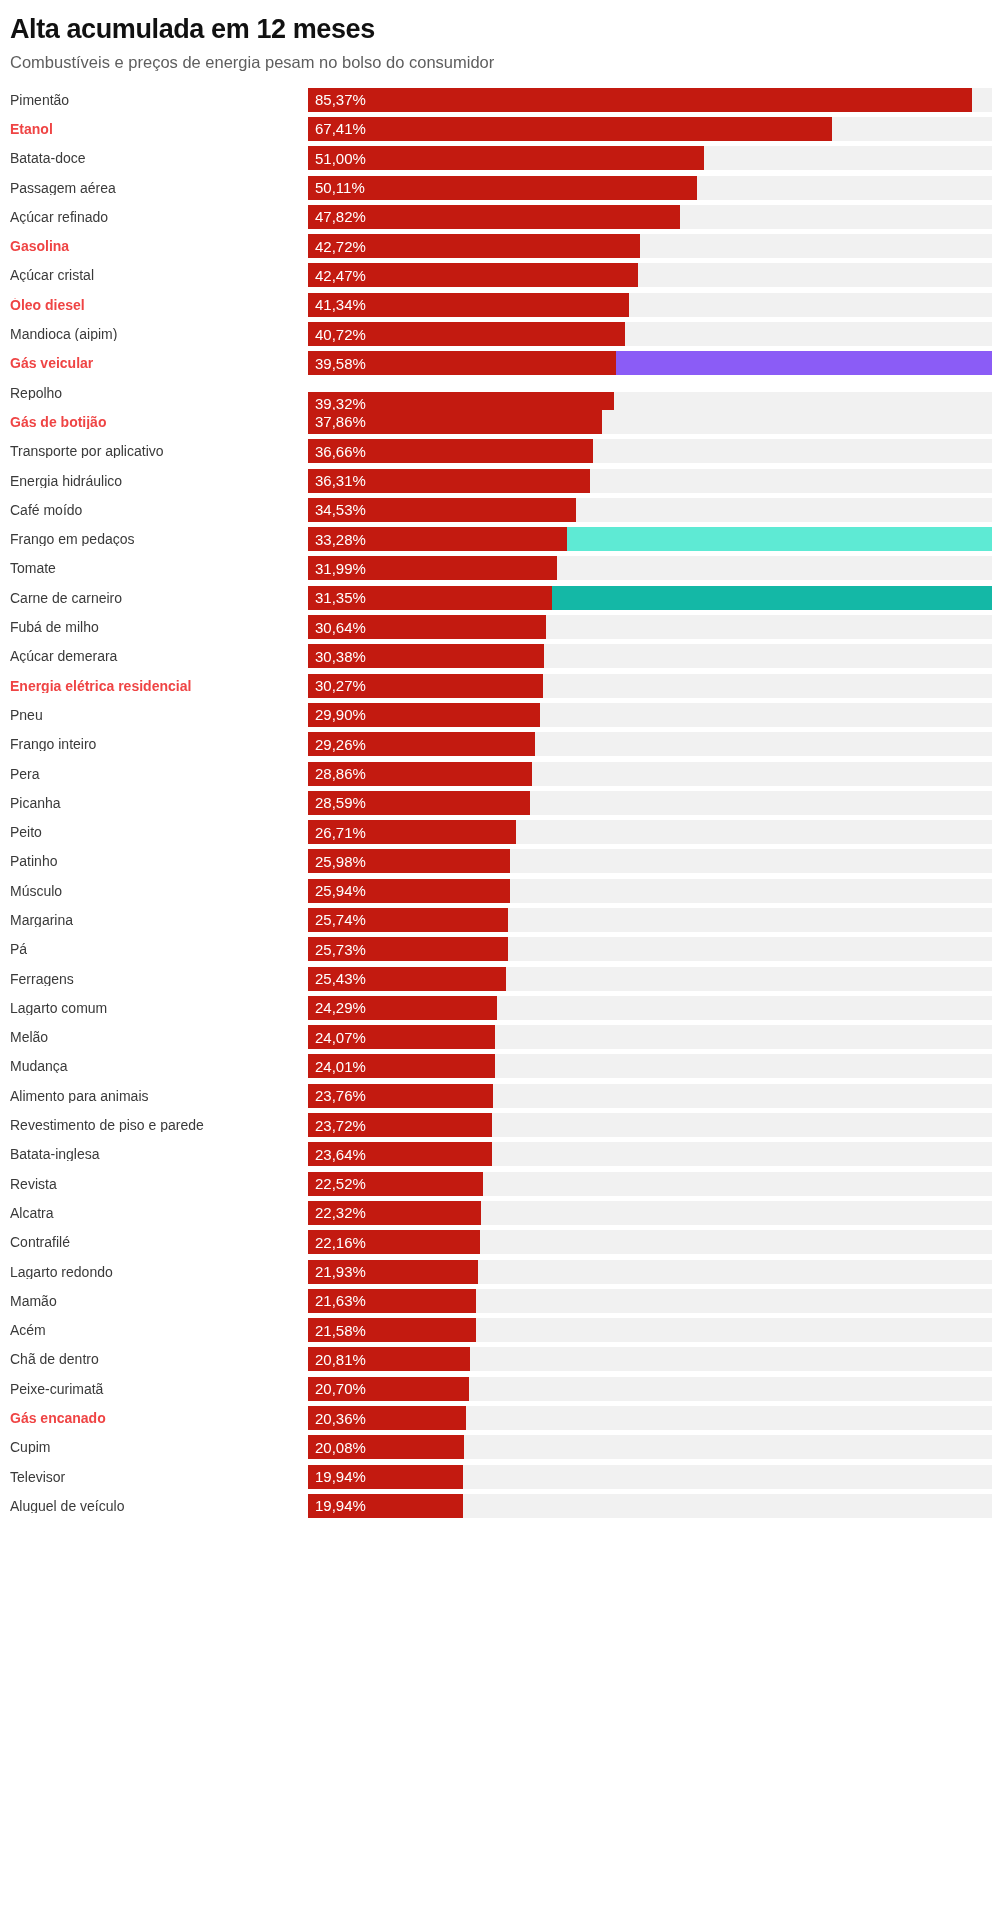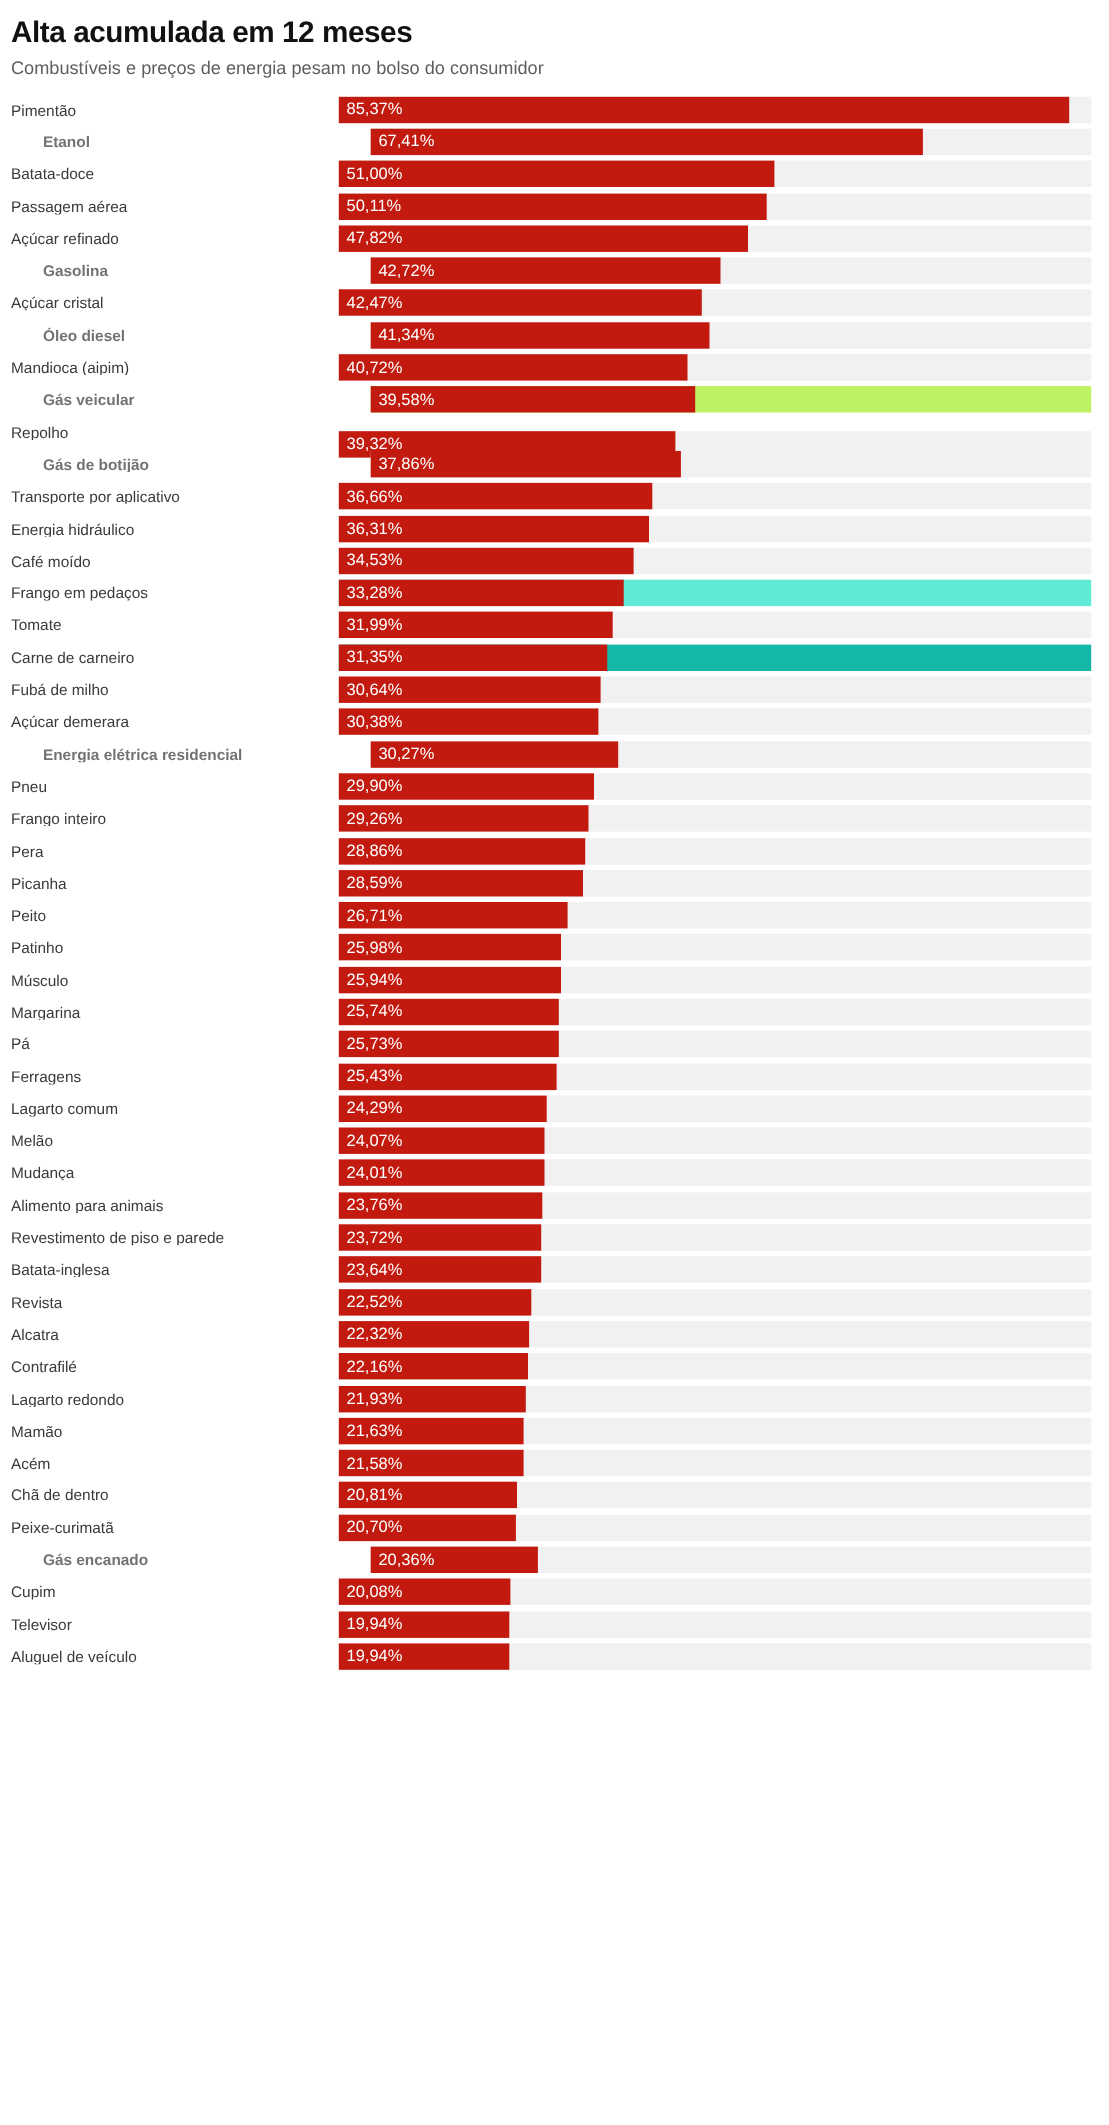--- a/index.html
+++ b/index.html
@@ -53,22 +53,21 @@
     width: 298px;
     flex: 0 0 298px;
     font-size: 14px;
     line-height: 1;
     color: #3a3a3a;
     white-space: nowrap;
     overflow: hidden;
   }
   .row.highlight .row-label {
     font-weight: 700;
-    color: #737373;
-    margin-left: 29px;
+    color: #ef4444;
   }
   .track {
     position: relative;
     flex: 1 1 auto;
     height: 24px;
     background: #f1f1f1;
     margin-right: 16px;
   }
   .bar {
     position: absolute;
@@ -166,21 +165,21 @@
       <div class="row">
         <div class="row-label">Mandioca (aipim)</div>
         <div class="track" style="background: rgb(241, 241, 241);">
           <div class="bar" style="background: rgb(195, 26, 16); width: 46.2727%;">
             <span class="bar-value">40,72%</span>
           </div>
         </div>
       </div>
       <div class="row highlight">
         <div class="row-label">Gás veicular</div>
-        <div class="track" style="background: #bef264;">
+        <div class="track" style="background: #8b5cf6;">
           <div class="bar" style="background: rgb(195, 26, 16); width: 44.9773%;">
             <span class="bar-value">39,58%</span>
           </div>
         </div>
       </div>
       <div class="row">
         <div class="row-label">Repolho</div>
         <div class="track" style="background: rgb(241, 241, 241); margin-top: 22px;">
           <div class="bar" style="background: rgb(195, 26, 16); width: 44.6818%;">
             <span class="bar-value">39,32%</span>

